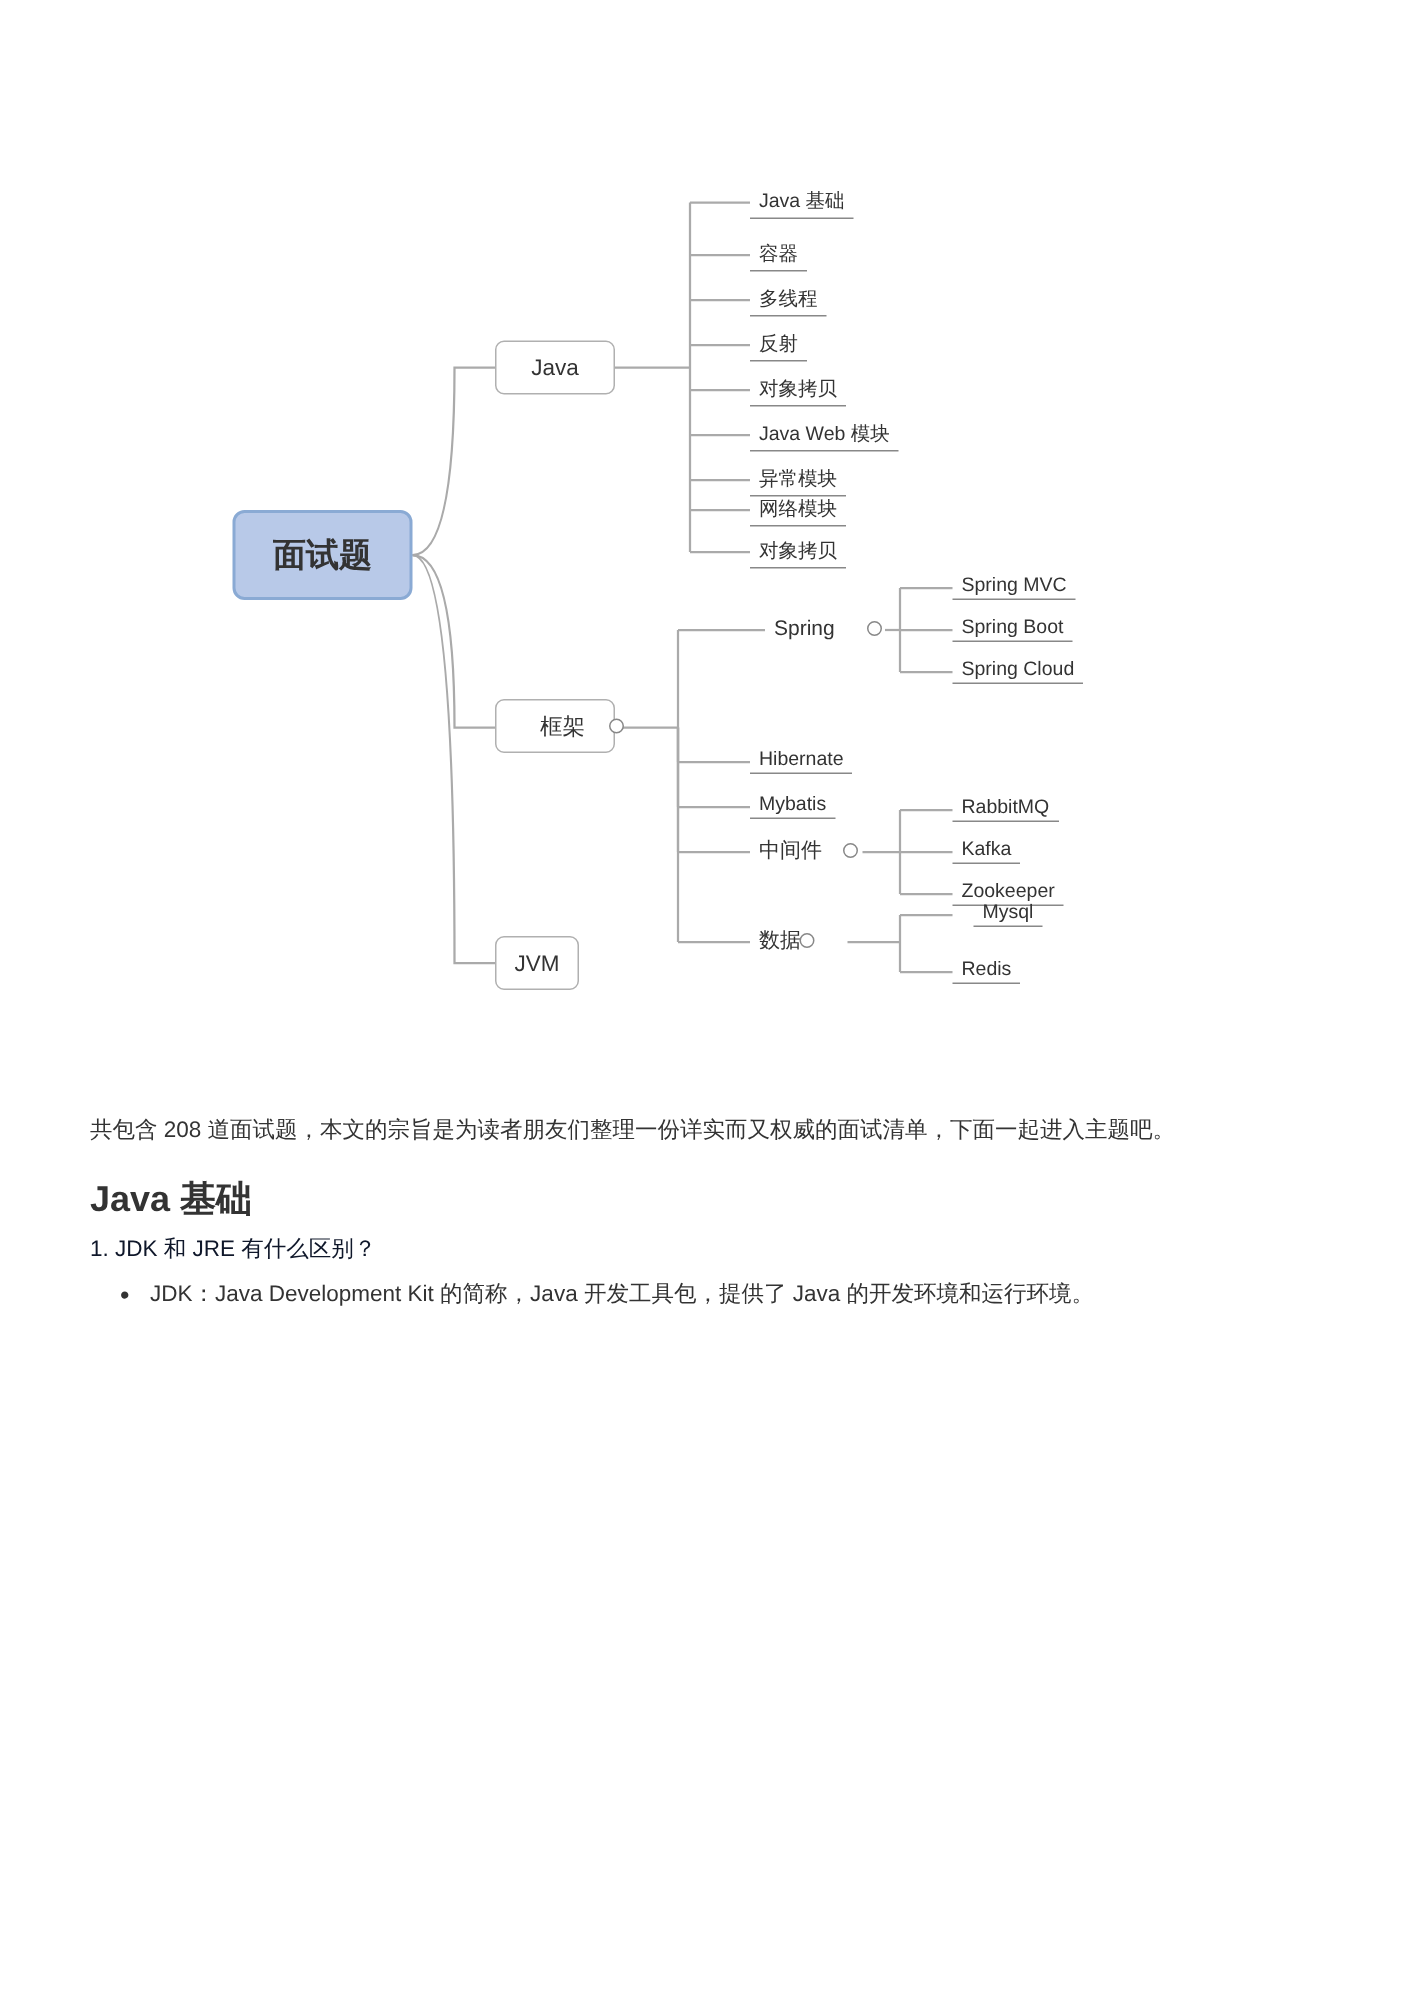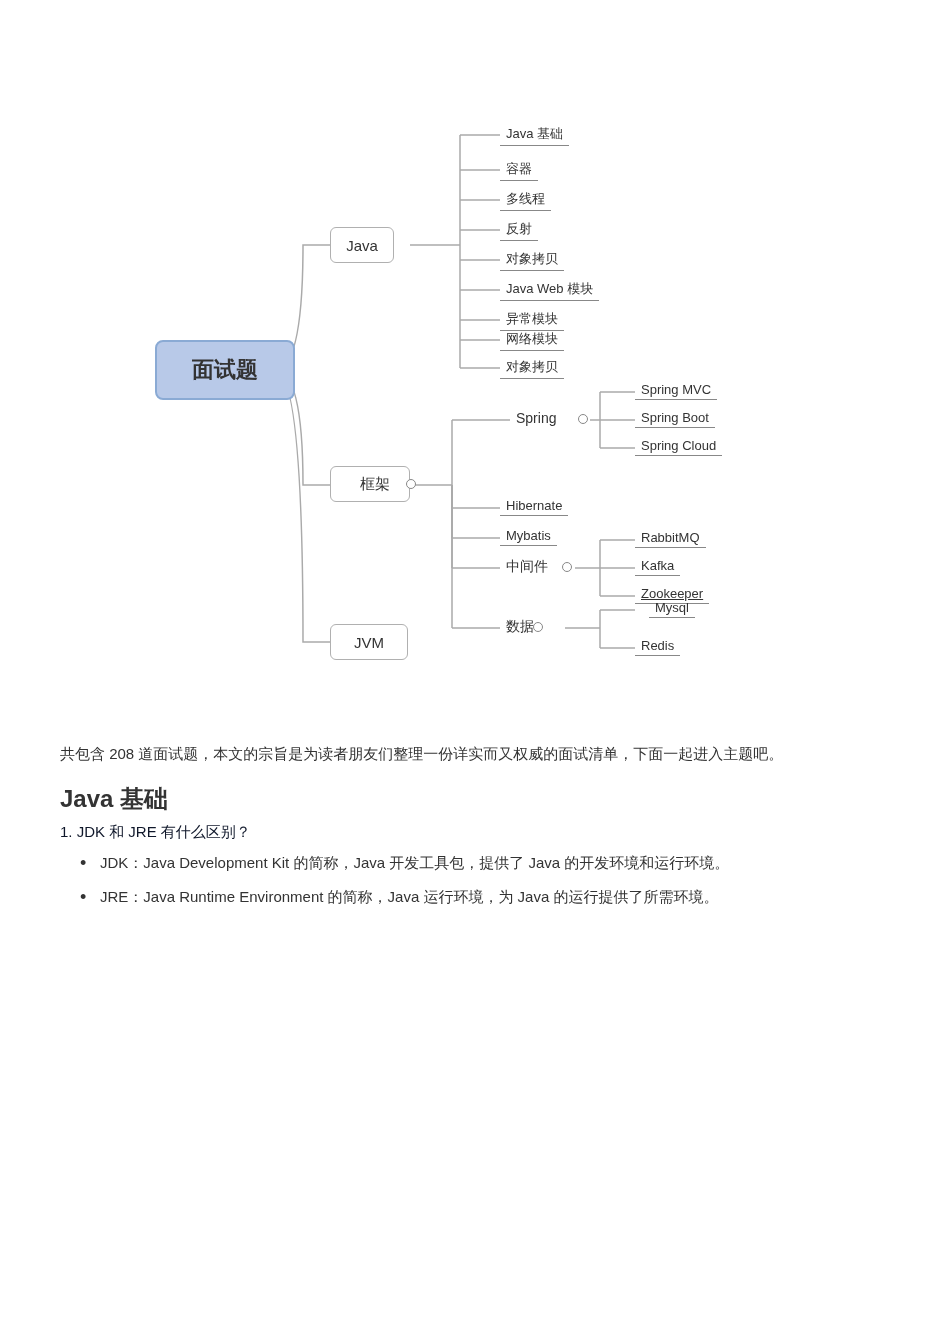--- a/index.html
+++ b/index.html
@@ -30,21 +30,21 @@
       width: 100%;
       height: 100%;
       pointer-events: none;
     }
 
     
     .central-node {
       position: absolute;
       left: 155px;
       top: 310px;
-      width: 140px;
+      width: 120px;
       height: 60px;
       background: #b8c9e8;
       border: 2px solid #8aaad4;
       border-radius: 8px;
       display: flex;
       align-items: center;
       justify-content: center;
       font-size: 22px;
       font-weight: bold;
       color: #333;
@@ -203,21 +203,21 @@
       <line x1="565" y1="598" x2="600" y2="598" stroke="#aaa" stroke-width="1.5"></line>
       <line x1="600" y1="580" x2="600" y2="618" stroke="#aaa" stroke-width="1.5"></line>
       <line x1="600" y1="580" x2="635" y2="580" stroke="#aaa" stroke-width="1.5"></line>
       <line x1="600" y1="618" x2="635" y2="618" stroke="#aaa" stroke-width="1.5"></line>
     </svg>
 
     <div class="central-node">
       <span>面试题</span>
     </div>
 
-    <div class="branch-node" style="left:330px; top:197px; width:64px; height:36px;text-align:center;">
+    <div class="branch-node" style="left:330px; top:197px; width:80px; height:36px;text-align:center;">
       <span>Java</span>
     </div>
 
     <div class="leaf-node" style="left:500px; top:93px;">Java 基础</div>
     <div class="leaf-node" style="left:500px; top:128px;">容器</div>
     <div class="leaf-node" style="left:500px; top:158px;">多线程</div>
     <div class="leaf-node" style="left:500px; top:188px;">反射</div>
     <div class="leaf-node" style="left:500px; top:218px;">对象拷贝</div>
     <div class="leaf-node" style="left:500px; top:248px;">Java Web 模块</div>
     <div class="leaf-node" style="left:500px; top:278px;">异常模块</div>
@@ -241,43 +241,42 @@
     <div class="leaf-node" style="left:500px; top:466px;">Hibernate</div>
 
     <div class="leaf-node" style="left:500px; top:496px;">Mybatis</div>
 
     <div class="leaf-node" style="left:500px; top:526px; border-bottom:none; font-size:14px;">中间件</div>
 
     <div class="dot" style="left:562px; top:532px;"></div>
 
     <div class="leaf-node" style="left:635px; top:498px;">RabbitMQ</div>
     <div class="leaf-node" style="left:635px; top:526px;">Kafka</div>
-    <div class="leaf-node" style="left:635px; top:554px;text-decoration:underline;">Zookeeper</div>
+    <div class="leaf-node" style="left:635px; top:554px;">Zookeeper</div>
 
     <div class="leaf-node" style="left:500px; top:586px; border-bottom:none; font-size:14px;">数据</div>
 
     <div class="dot" style="left:533px; top:592px;"></div>
 
     <div class="leaf-node" style="left:635px; top:568px;margin-left:14px;">Mysql</div>
     <div class="leaf-node" style="left:635px; top:606px;">Redis</div>
 
-    <div class="branch-node" style="left:330px; top:594px; width:78px; height:36px;">
+    <div class="branch-node" style="left:330px; top:594px; width:56px; height:36px;">
       <span>JVM</span>
     </div>
 
   </div>
 
   <div class="content-section">
 
     <p class="intro-text">共包含 208 道面试题，本文的宗旨是为读者朋友们整理一份详实而又权威的面试清单，下面一起进入主题吧。</p>
 
     <h2 class="section-title">Java 基础</h2>
 
     <p class="question-title">1. JDK 和 JRE 有什么区别？</p>
 
     <ul class="bullet-list">
       <li>JDK：Java Development Kit 的简称，Java 开发工具包，提供了 Java 的开发环境和运行环境。</li>
-      <li>JRE：Java Runtime Environment 的简称，Java 运行环境，为 Java 的运行提供了所需环境。</li>
     </ul>
 
   </div>
 
 </div>
 
 </body></html>

